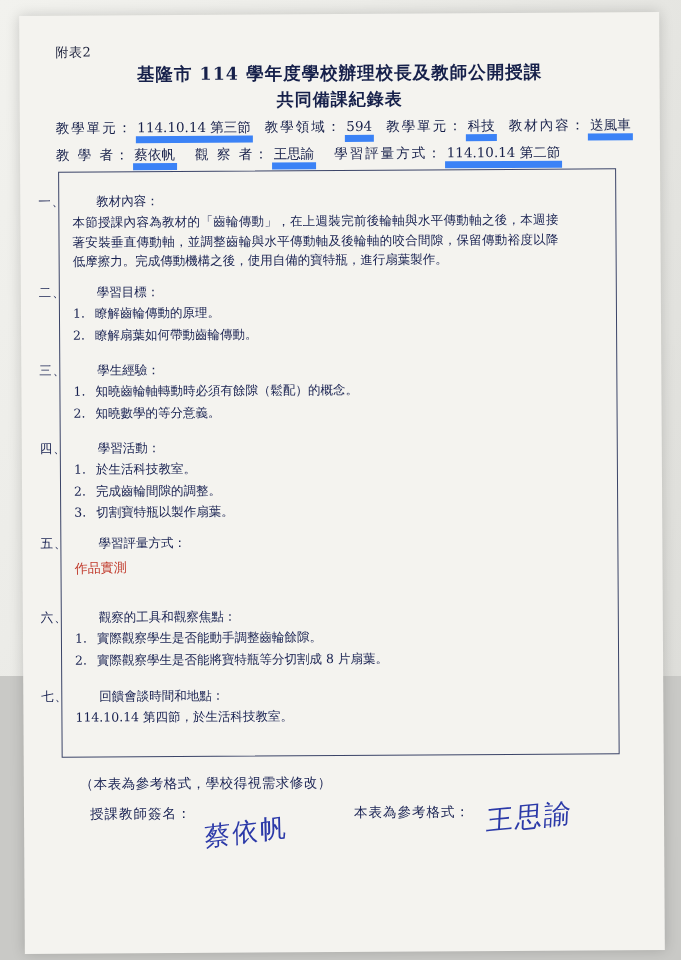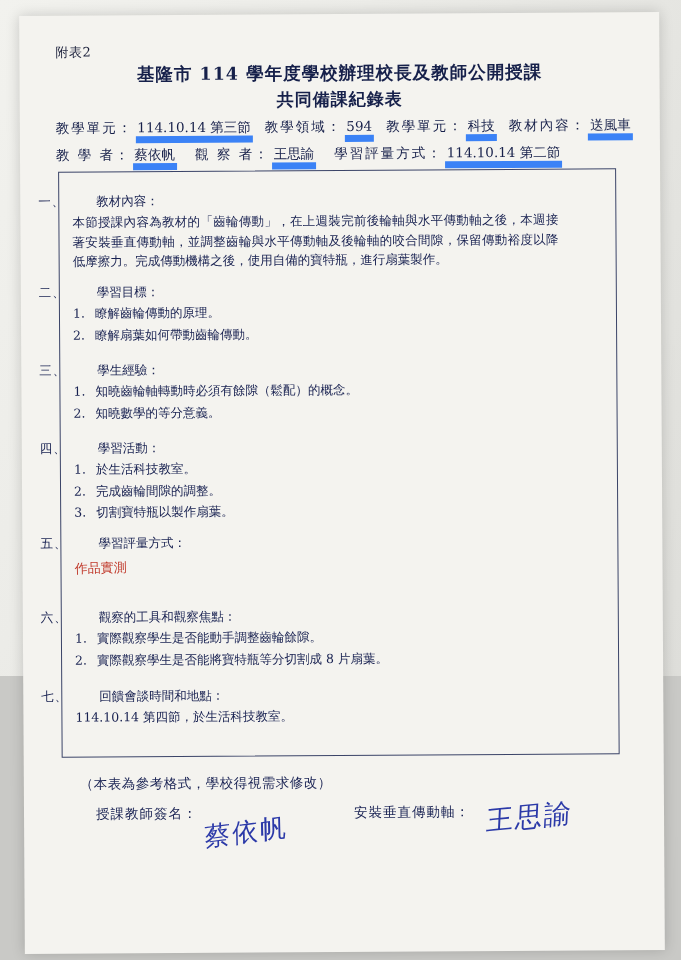--- a/index.html
+++ b/index.html
@@ -157,21 +157,21 @@
     color: #182152;
     letter-spacing: 0.5px;
   }
   .sigrow {
     position: absolute;
     top: 790px;
     font-size: 13.5px;
     color: #182152;
     letter-spacing: 1px;
   }
-  .sigrow.left { left: 72px; }
+  .sigrow.left { left: 66px; }
   .sigrow.right { left: 330px; }
   .sig-ink {
     position: absolute;
     color: #2b39a8;
     font-size: 26px;
     font-family: "DejaVu Serif", "Liberation Serif", serif;
     letter-spacing: 2px;
   }
   .sig-ink.s1 {
     left: 180px;
@@ -299,20 +299,20 @@
         <div class="sec-head">
           <span class="sec-num">七、</span>
           <span class="sec-title">回饋會談時間和地點：</span>
         </div>
         <div class="sec-body">114.10.14 第四節，於生活科技教室。</div>
       </div>
 
       <div class="note">（本表為參考格式，學校得視需求修改）</div>
 
       <div class="sigrow left">授課教師簽名：</div>
-      <div class="sigrow right">安裝垂直傳動軸：</div>
+      <div class="sigrow right">本表為參考格式：</div>
 
       <div class="sig-ink s1">蔡依帆</div>
       <div class="sig-ink s2">王思諭</div>
 
     </div>
   </div>
 </div>
 
 </body></html>

